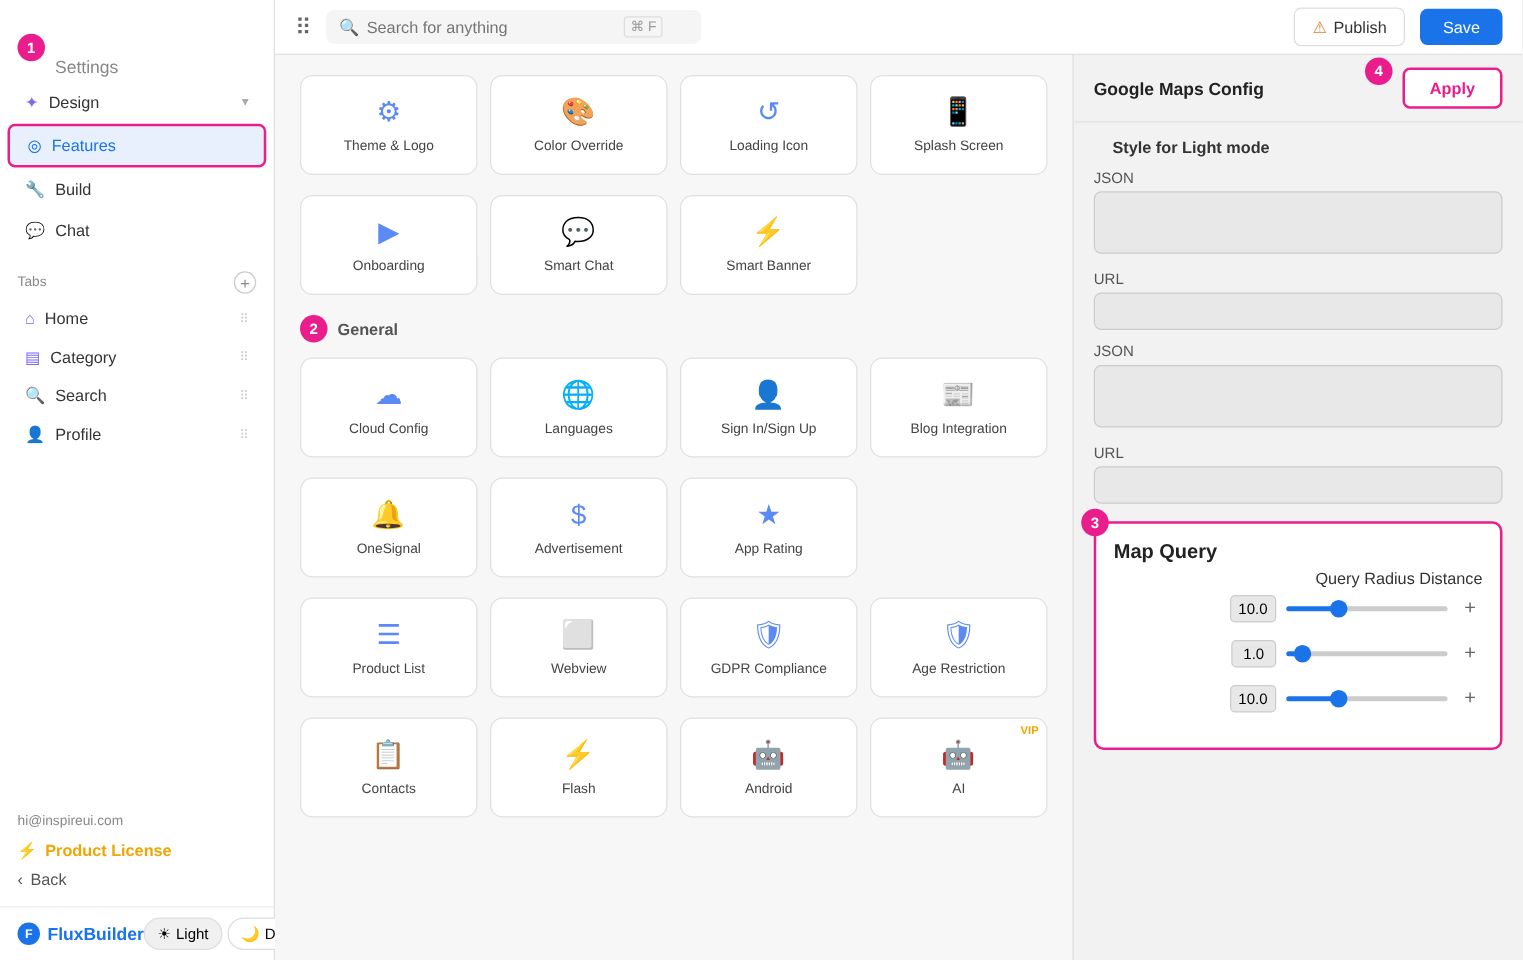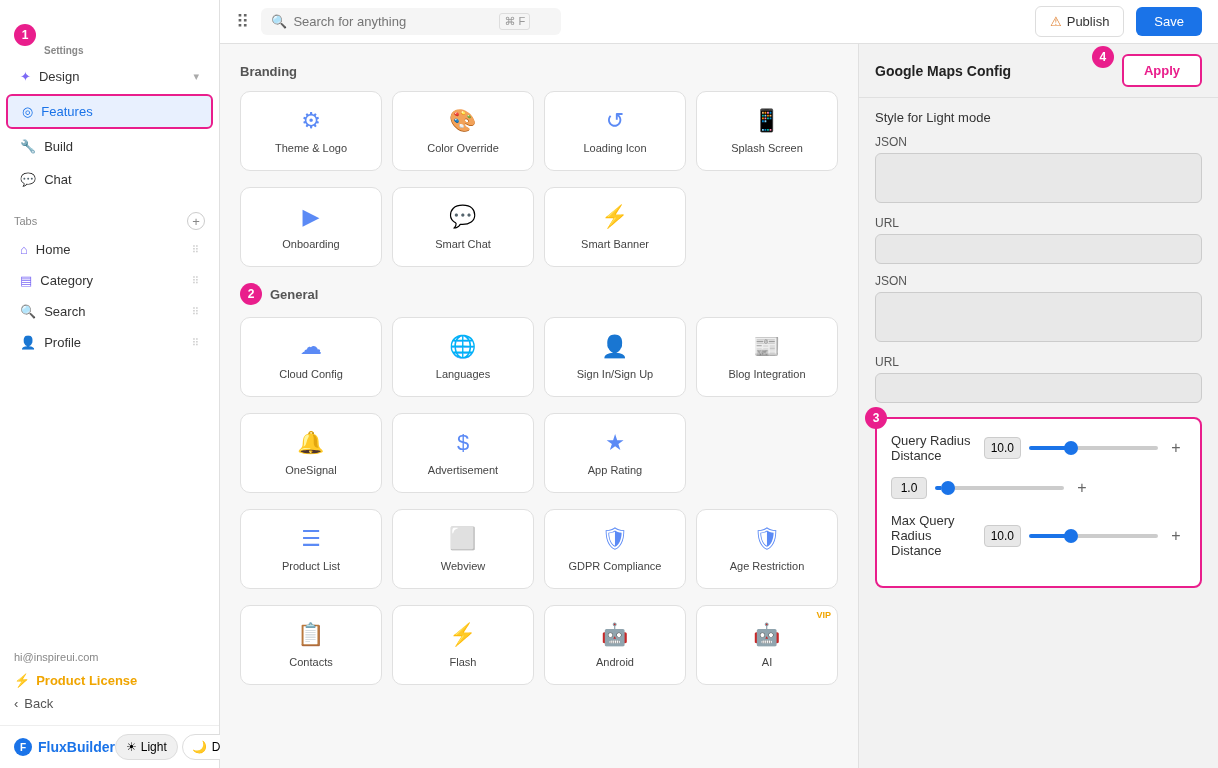--- a/index.html
+++ b/index.html
@@ -46,29 +46,29 @@
     .feature-card .card-icon { font-size: 24px; color: #5b8af5; }
     .feature-card .card-label { font-size: 11px; color: #444; text-align: left; font-weight: 500; }
 
     
     .right-panel { width: 360px; background: #f2f2f2; border-left: 1px solid #e0e0e0; display: flex; flex-direction: column; overflow: hidden; }
     .right-panel-header { display: flex; align-items: center; justify-content: space-between; padding: 10px 16px; background: #f2f2f2; border-bottom: 1px solid #e0e0e0; }
     .right-panel-title { font-size: 14px; font-weight: 600; color: #222; }
     .right-panel-body { overflow-y: auto; padding: 12px 16px; flex: 1; }
     .right-panel-text { font-size: 12px; color: #555; line-height: 1.5; margin-bottom: 14px; }
     .right-panel-text a { color: #1a73e8; }
-    .section-label { font-size: 13px; font-weight: 400; color: #333; margin-bottom: 10px; }
+    .section-label { font-size: 13px; font-weight: 700; color: #333; margin-bottom: 10px; margin-left: 15px; }
     .field-label { font-size: 12px; color: #555; margin-bottom: 4px; margin-top: 10px; }
     .field-input { width: 100%; padding: 7px 10px; border: 1px solid #ccc; border-radius: 6px; background: #e8e8e8; font-size: 12px; color: #333; outline: none; }
 
     
     .map-query-section { border: 2px solid #e91e8c; border-radius: 8px; padding: 14px; margin-top: 14px; background: #fff; }
     .map-query-title { font-size: 16px; font-weight: 700; color: #222; margin-bottom: 4px; }
     .map-query-subtitle { font-size: 12px; color: #888; margin-bottom: 14px; }
-    .radius-row { display: flex; gap: 6px; margin-bottom: 14px; }
+    .radius-row { display: flex; flex-direction: column; gap: 6px; margin-bottom: 14px; align-items: flex-end; }
     .radius-label { font-size: 13px; font-weight: 500; color: #333; }
     .slider-row { display: flex; align-items: center; gap: 8px; }
     .slider-value { min-width: 36px; background: #e8e8e8; border: 1px solid #ccc; border-radius: 4px; padding: 3px 6px; font-size: 12px; text-align: center; }
     .slider { -webkit-appearance: none; flex: 1; height: 4px; background: linear-gradient(to right, #1a73e8 0%, #1a73e8 var(--pct, 30%), #ccc var(--pct, 30%), #ccc 100%); border-radius: 2px; outline: none; cursor: pointer; }
     .slider::-webkit-slider-thumb { -webkit-appearance: none; width: 14px; height: 14px; border-radius: 50%; background: #1a73e8; cursor: pointer; }
     .plus-btn { width: 20px; height: 20px; display: flex; align-items: center; justify-content: center; color: #666; font-size: 16px; cursor: pointer; }
 
     .num-badge { display: inline-flex; width: 22px; height: 22px; border-radius: 50%; background: #e91e8c; color: #fff; font-size: 12px; font-weight: 700; align-items: center; justify-content: center; flex-shrink: 0; }
 
     
@@ -77,21 +77,21 @@
 
     
     .feature-card .card-icon.maps-icon { color: #1a73e8; }
   </style>
 </head>
 <body>
 
 <div class="sidebar">
   <div style="padding: 8px 14px 4px; display:flex; align-items:center; gap:8px; margin-top:6px;">
     <span class="num-badge">1</span>
-    <span style="color:#888; font-size:10px; font-weight:700;margin-top:31px;">Settings</span>
+    <span style="color:#888; font-size:14px; font-weight:400;margin-top:31px;">Settings</span>
   </div>
 
   <div class="sidebar-item-design">
     <div class="sidebar-item-design-left">
       <span style="color:#7c6af5;">✦</span>
       <span>Design</span>
     </div>
     <span style="color:#aaa; font-size:11px;">▾</span>
   </div>
 
@@ -190,21 +190,20 @@
       <span style="color:#e08030;">⚠</span>
       <span>Publish</span>
     </div>
     <button class="save-btn">Save</button>
   </div>
 
   <div class="content-area">
 
     <div class="main-panel">
 
-      <div class="section-title">Branding</div>
       <div class="features-grid">
         <div class="feature-card">
           <span class="card-icon" style="font-size:22px;">⚙</span>
           <span class="card-label">Theme &amp; Logo</span>
         </div>
         <div class="feature-card">
           <span class="card-icon" style="font-size:22px;">🎨</span>
           <span class="card-label">Color Override</span>
         </div>
         <div class="feature-card">
@@ -329,40 +328,40 @@
 
         <div class="field-label">JSON</div>
         <textarea class="field-input" style="height: 50px; resize: none;"></textarea>
         <div class="field-label">URL</div>
         <input type="text" class="field-input" style="">
 
         
         <div style="position:relative; margin-top:14px;">
           <span class="num-badge" style="position:absolute; left:-10px; top:-10px; z-index:5;">3</span>
           <div class="map-query-section">
+            <div class="map-query-title">Map Query</div>
 
             <div class="radius-row">
               <span class="radius-label">Query Radius Distance</span>
               <div class="slider-row">
                 <span class="slider-value">10.0</span>
                 <input type="range" class="slider" min="0" max="100" value="30" style="--pct: 30%;">
                 <span class="plus-btn">+</span>
               </div>
             </div>
 
             <div class="radius-row">
               <div class="slider-row">
                 <span class="slider-value">1.0</span>
                 <input type="range" class="slider" min="0" max="100" value="5" style="--pct: 5%;">
                 <span class="plus-btn">+</span>
               </div>
             </div>
 
             <div class="radius-row">
-              <span class="radius-label">Max Query Radius Distance</span>
               <div class="slider-row">
                 <span class="slider-value">10.0</span>
                 <input type="range" class="slider" min="0" max="100" value="30" style="--pct: 30%;">
                 <span class="plus-btn">+</span>
               </div>
             </div>
           </div>
         </div>
       </div>
     </div>

